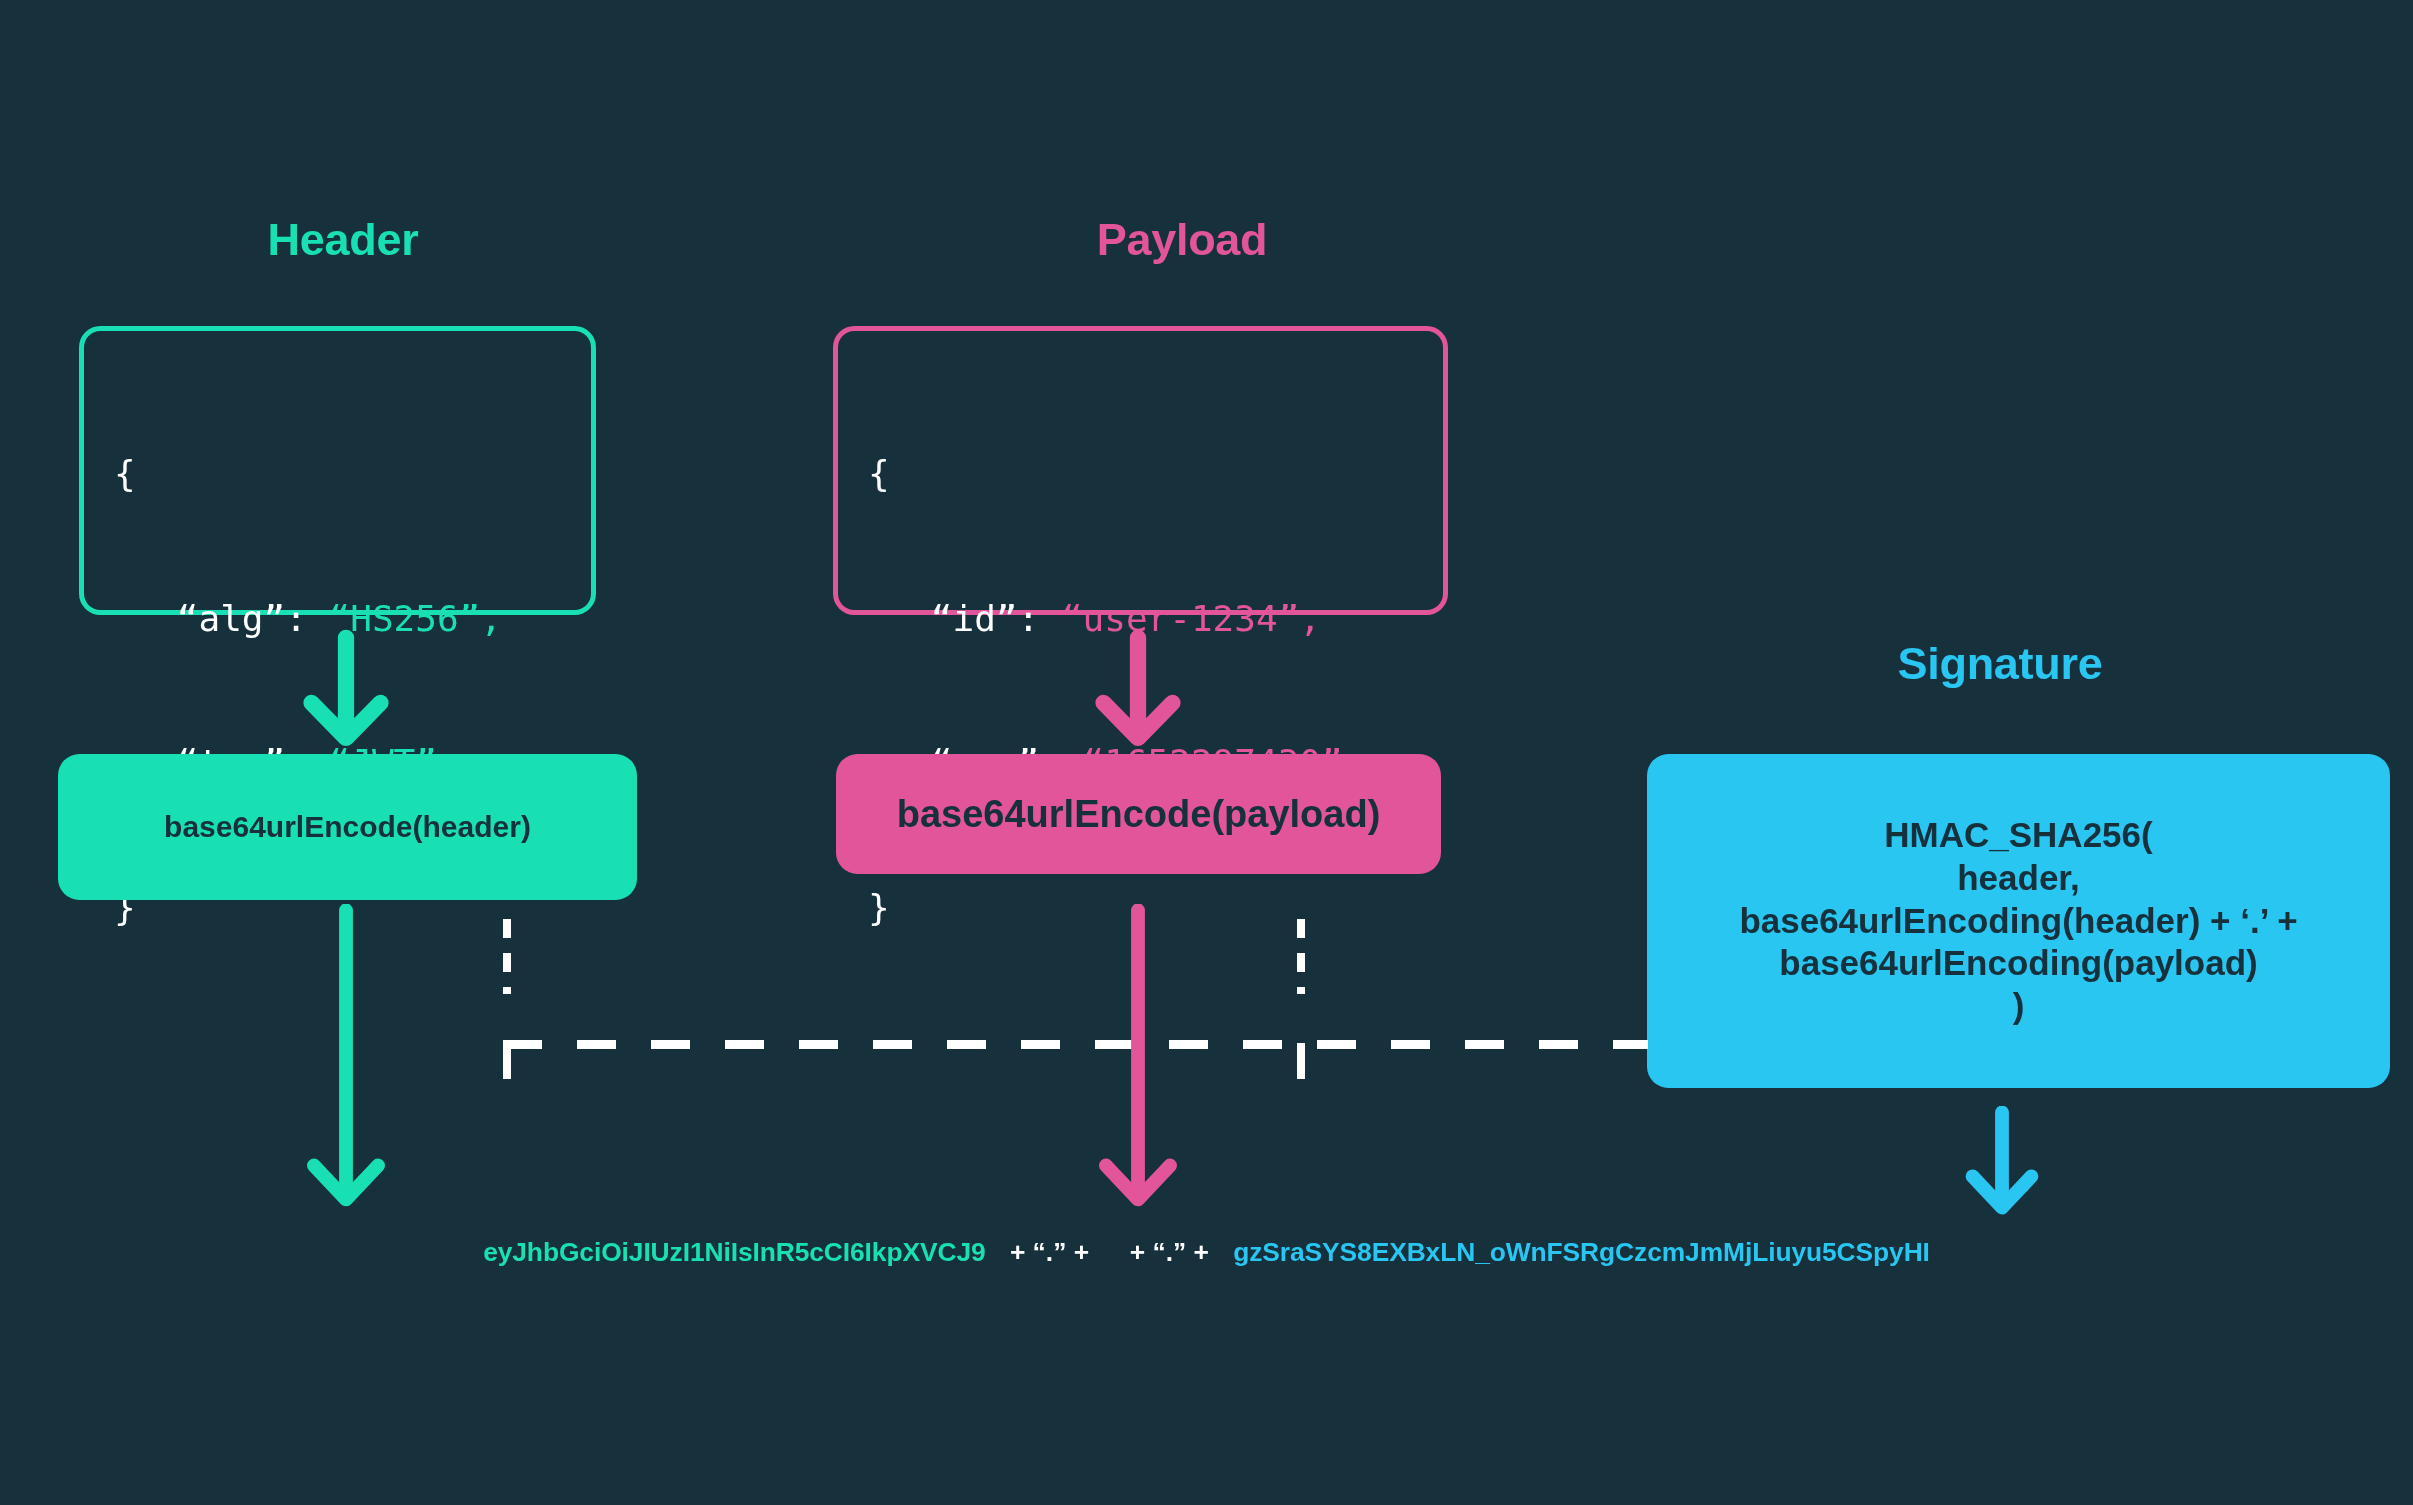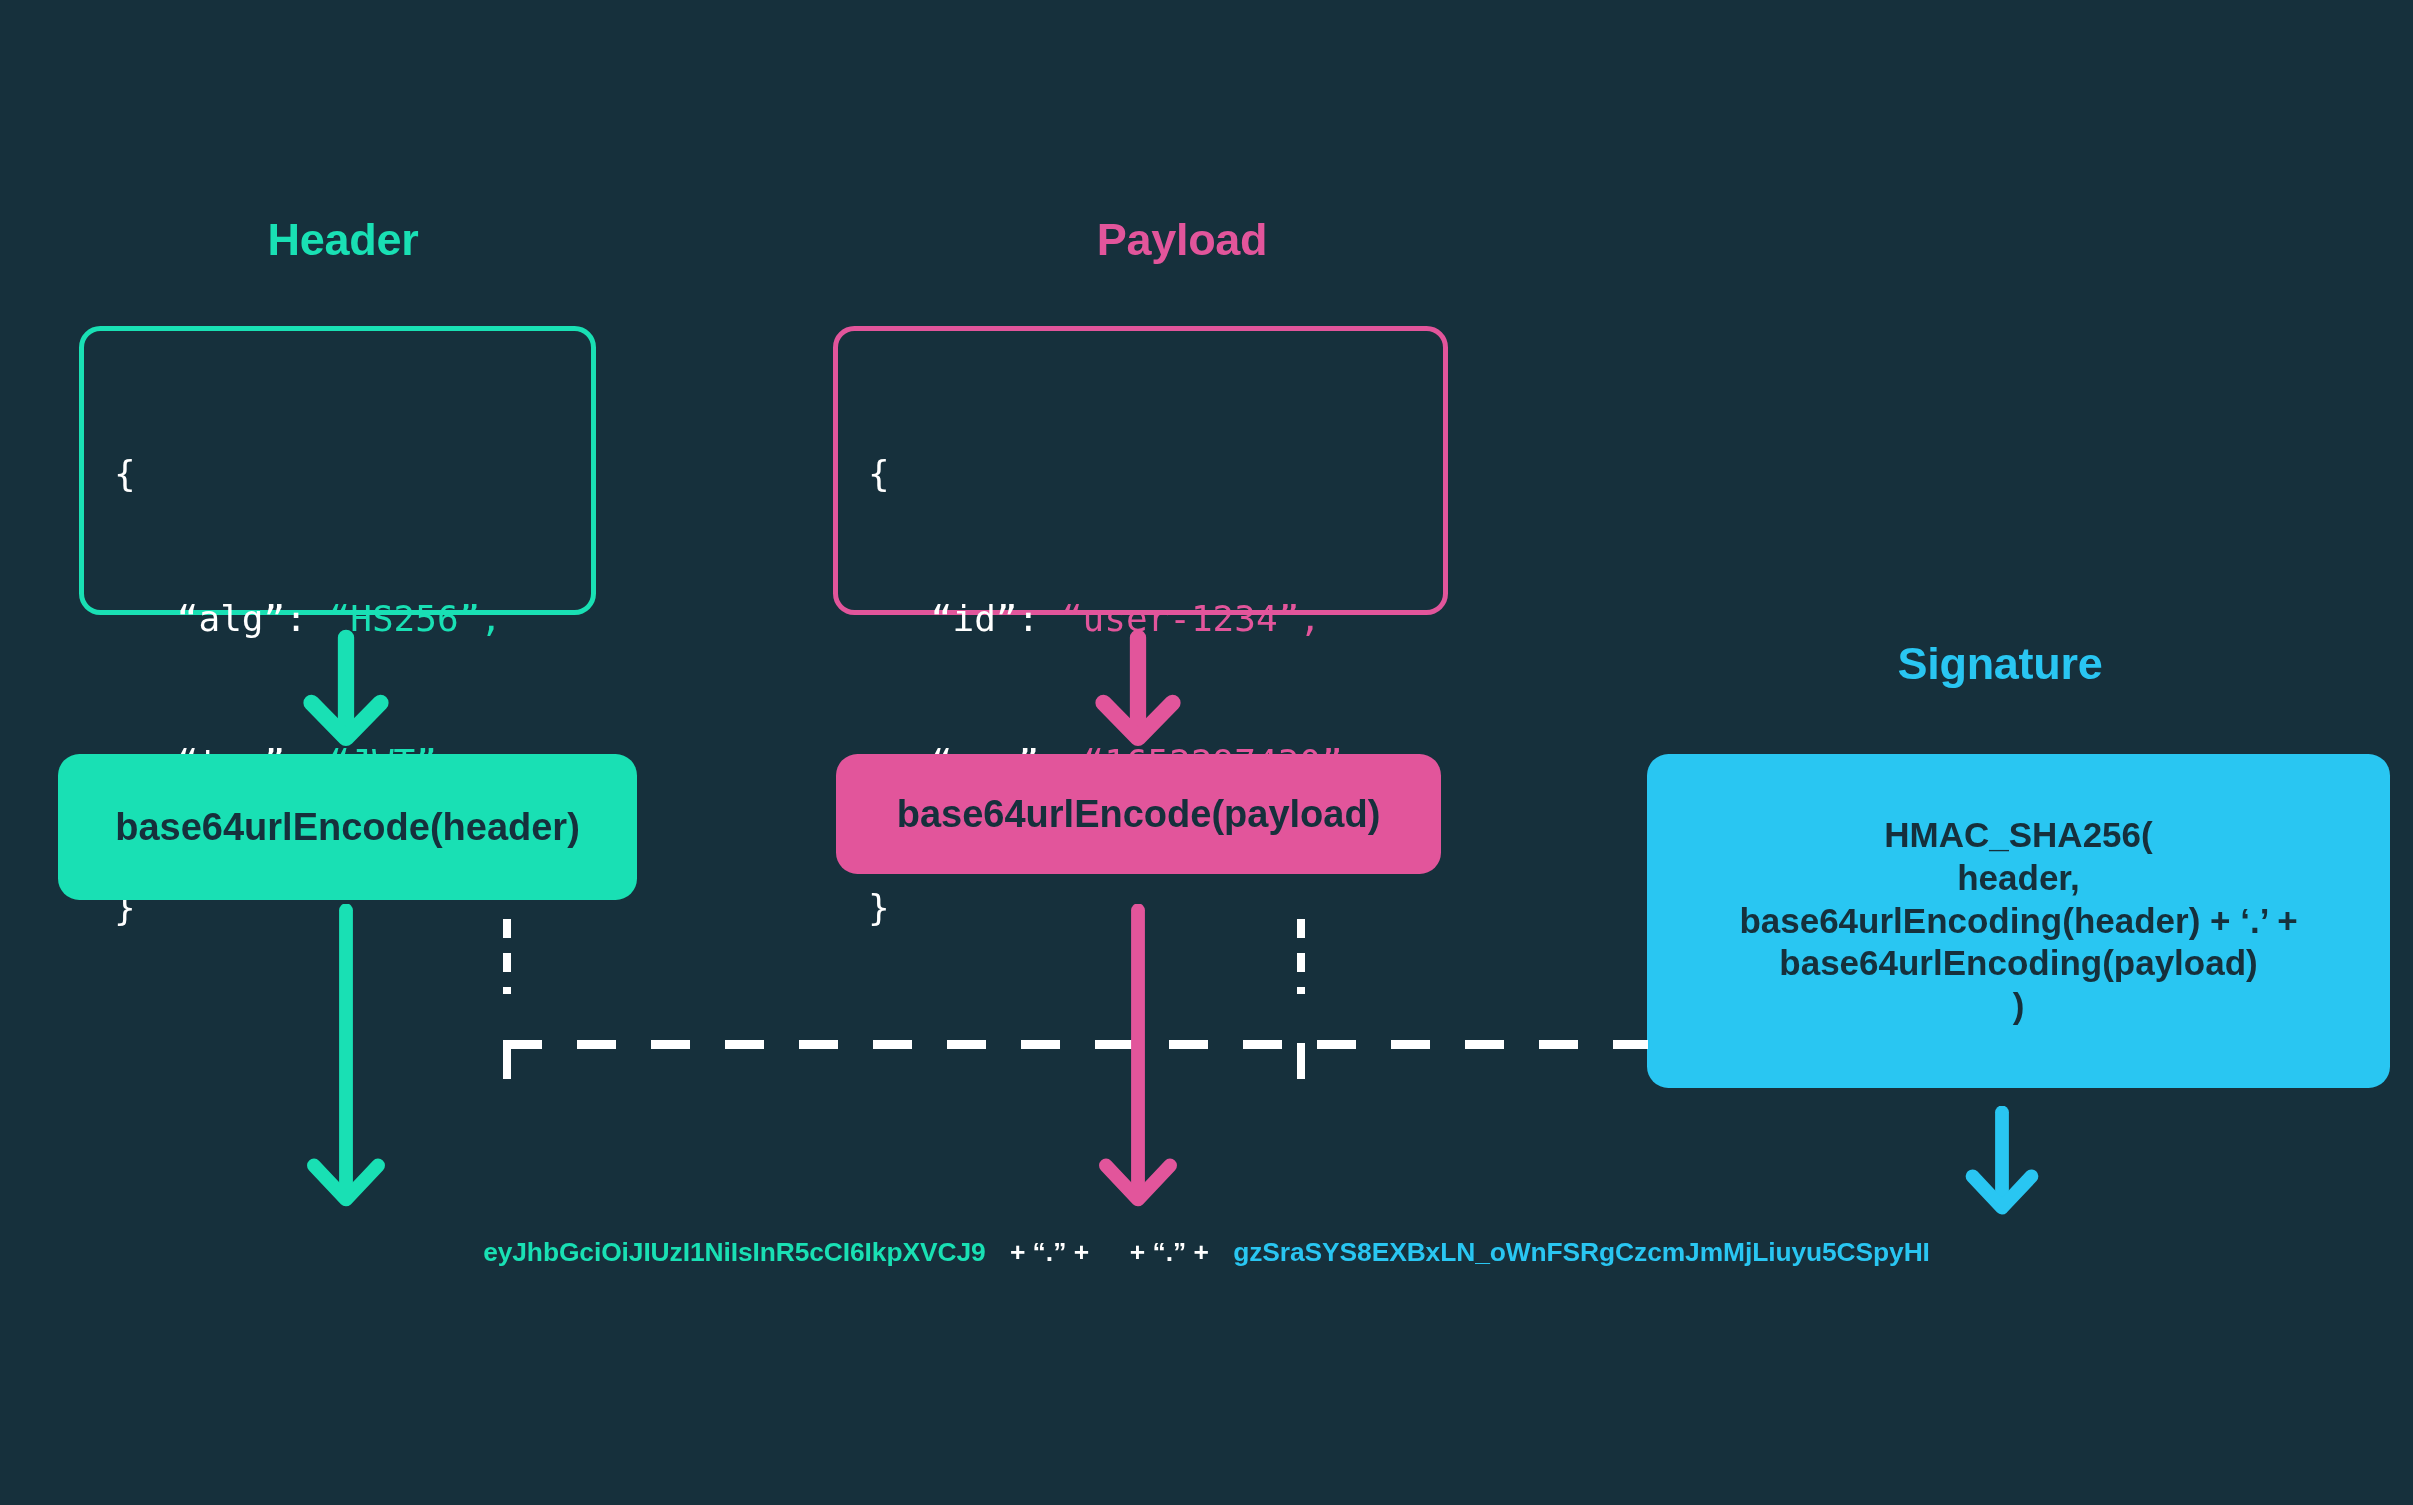--- a/index.html
+++ b/index.html
@@ -61,21 +61,21 @@
     display:flex;
     align-items:center;
     justify-content:center;
     text-align:center;
     color:#16303C;
     font-weight:bold;
     font-family:"Liberation Sans", sans-serif;
   }
   #pill-header{
     left:58px; top:754px; width:579px; height:146px;
-    background:#19E0B4; font-size:38px;
+    background:#19E0B4; font-size:30px;
   }
   #pill-payload{
     left:836px; top:754px; width:605px; height:120px;
     background:#E2559B; font-size:38px;
   }
   #pill-signature{
     left:1647px; top:754px; width:743px; height:334px;
     background:#29C6F2; font-size:35px; line-height:1.22;
     flex-direction:column; padding:0 11.3px;
   }

